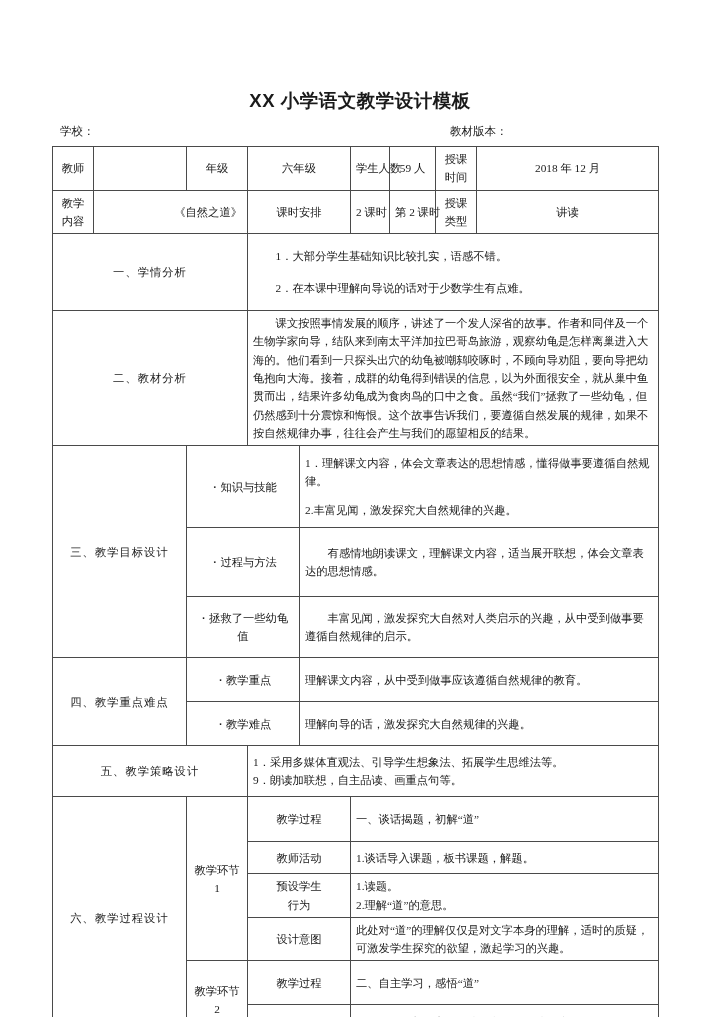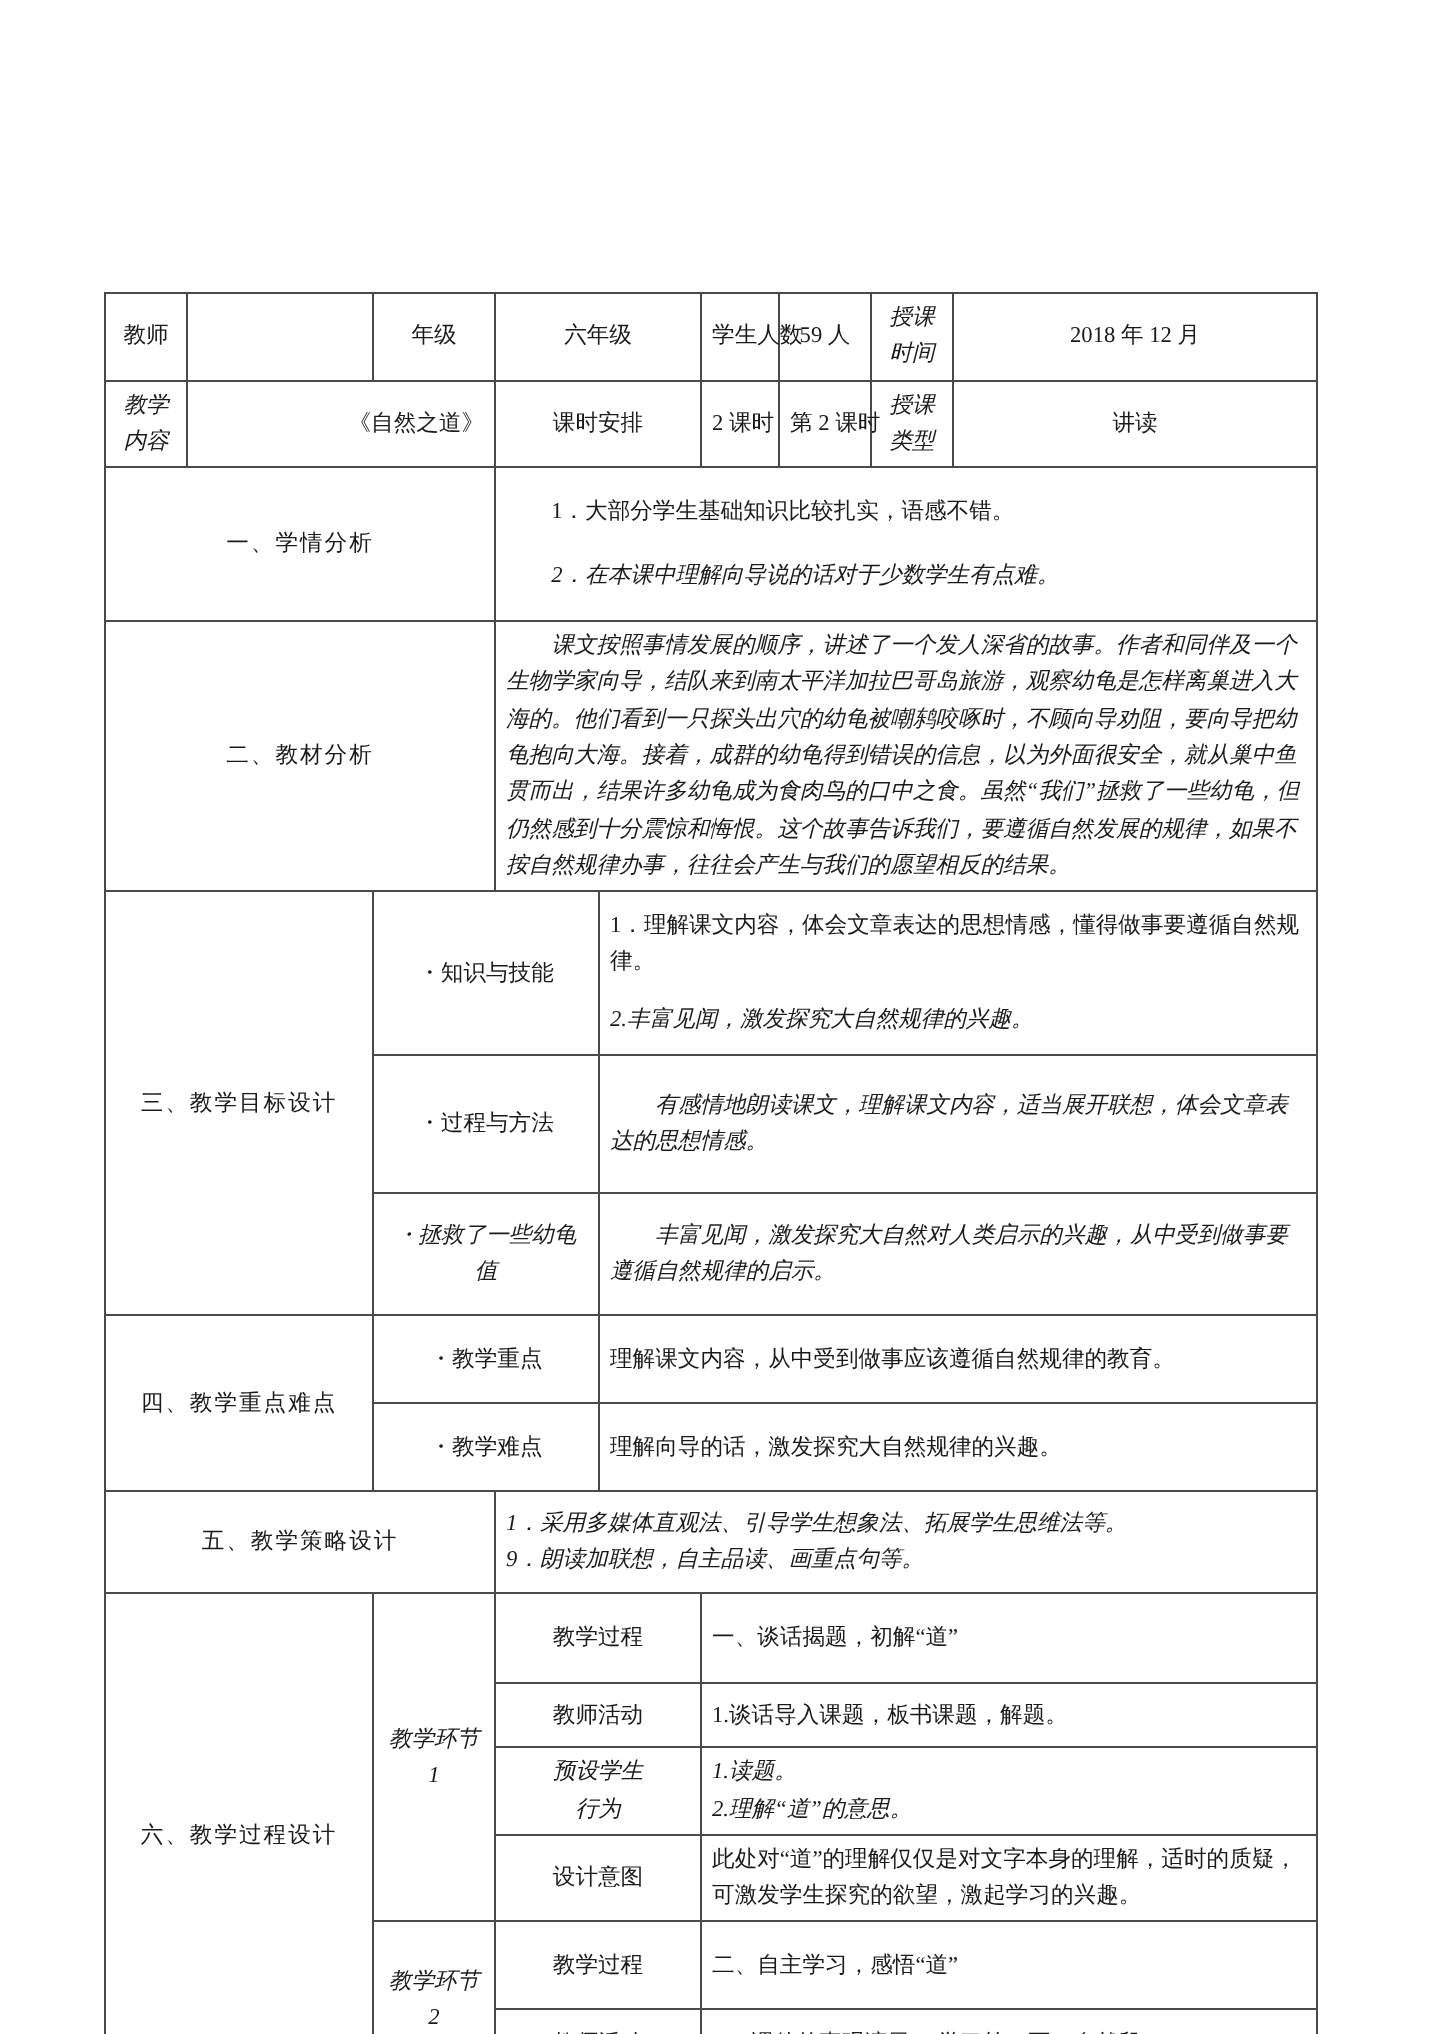--- a/index.html
+++ b/index.html
@@ -86,31 +86,36 @@
     text-align: center;
     font-size: 11.3px;
   }
   .body-text {
     text-align: left;
     line-height: 1.78;
     font-size: 11.2px;
   }
   .indent2 { text-indent: 2em; }
   .tight { line-height: 1.55; }
-  p.l { margin: 0; font-style: italic; }
+  p.l { margin: 0; }
   p.sp { margin: 0 0 14px 0; }
   .nowrap { white-space: nowrap; }
   .cellpad-lg { padding: 7px 6px; }
 </style>
 </head>
 <body>
 
 <div class="page">
 
-
+  <div class="doc-title">XX 小学语文教学设计模板</div>
+
+  <div class="meta-row">
+    <span class="meta-school">学校：</span>
+    <span class="meta-textbook">教材版本：</span>
+  </div>
 
   <table class="main">
     <colgroup>
       <col style="width:41px">
       <col style="width:93px">
       <col style="width:61px">
       <col style="width:52px">
       <col style="width:51px">
       <col style="width:18px">
       <col style="width:21px">

